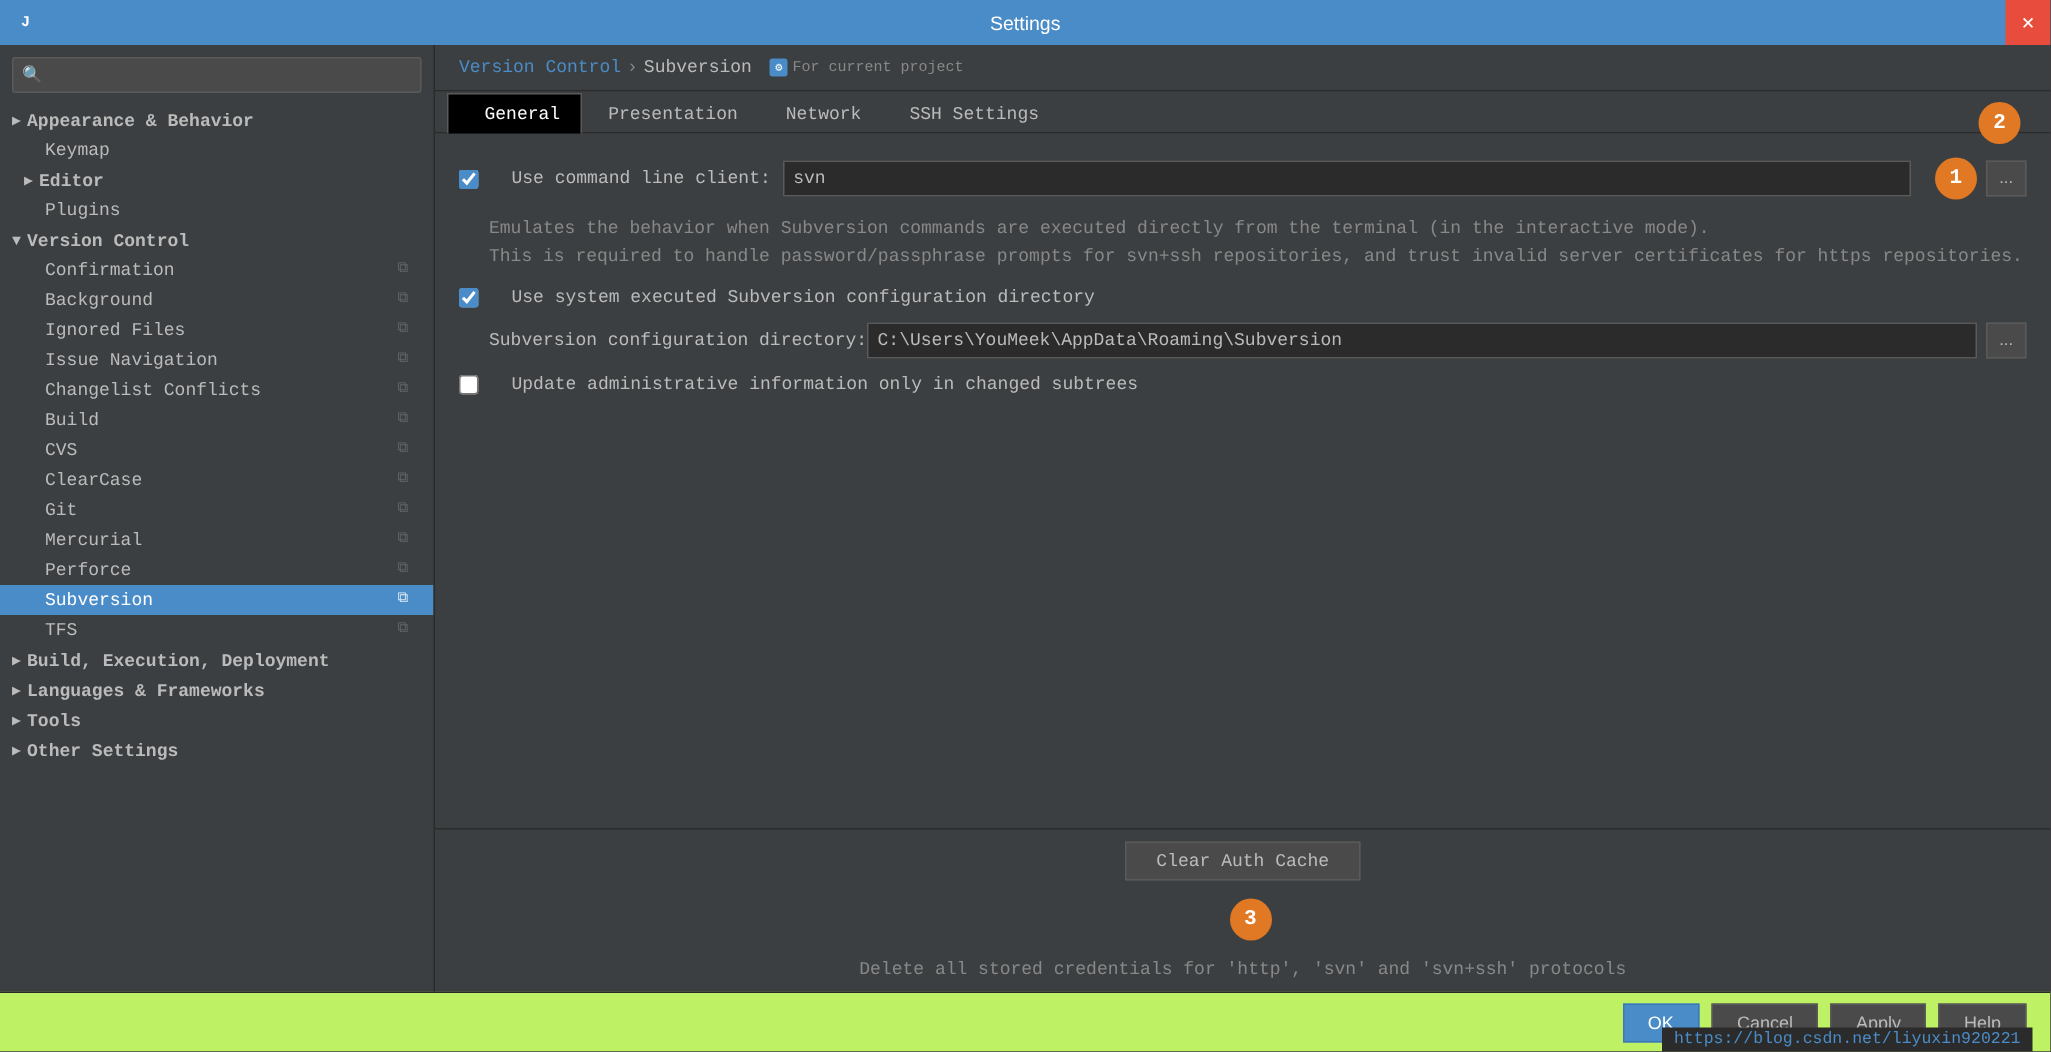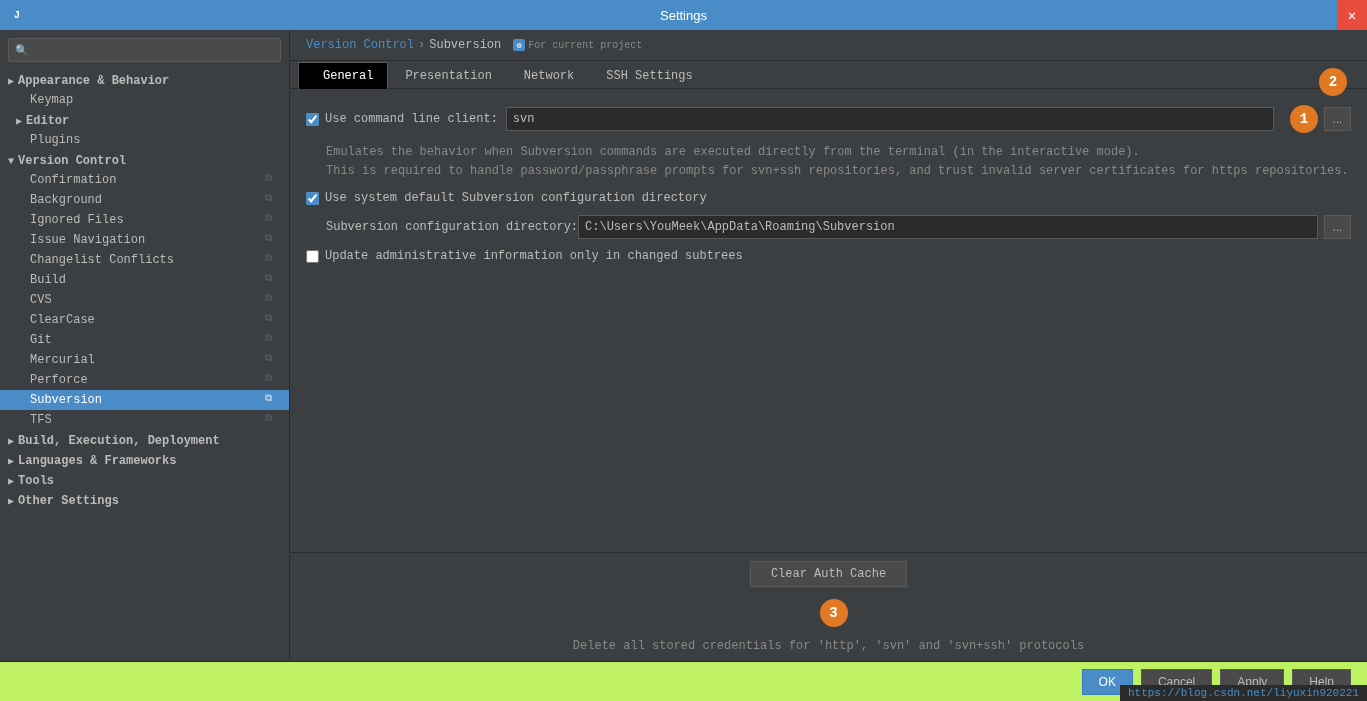--- a/index.html
+++ b/index.html
@@ -191,21 +191,21 @@
 
     .setting-row {
       display: flex;
       align-items: center;
       margin-bottom: 10px;
     }
 
     .checkbox-label {
       display: flex;
       align-items: center;
-      gap: 6px;
+      gap: 22px;
       cursor: pointer;
       font-size: 12px;
       color: #bbbbbb;
     }
     .checkbox-label input[type="checkbox"] {
       accent-color: #4a8cc7;
       width: 13px;
       height: 13px;
     }
     .text-input-label {
@@ -287,21 +287,21 @@
     .bottom-btn.primary {
       background: #4a8cc7;
       border-color: #3a7ab7;
       color: white;
     }
 
     
     .footer-url {
       position: absolute;
       bottom: 0;
-      right: 0;
+      right: 12px;
       font-size: 11px;
       color: #4a8cc7;
       padding: 2px 8px;
       background: #2b2b2b;
     }
     .clear-cache-btn {
       background: #4a4a4a;
       border: 1px solid #5a5a5a;
       color: #bbbbbb;
       height: 26px;
@@ -485,21 +485,21 @@
 
 
         <div class="description-text">
           <div>Emulates the behavior when Subversion commands are executed directly from the terminal (in the interactive mode).</div>
           <div>This is required to handle password/passphrase prompts for svn+ssh repositories, and trust invalid server certificates for https repositories.</div>
         </div>
 
         <div class="setting-row">
           <label class="checkbox-label">
             <input type="checkbox" checked="" style="">
-            <span>Use system default Subversion configuration directory</span>
+            <span>Use system executed Subversion configuration directory</span>
           </label>
         </div>
 
         <div class="setting-row" style="margin-left:20px;">
           <span class="text-input-label">Subversion configuration directory:</span>
           <input class="text-input" type="text" style="flex: 1 1 0%;" value="C:\Users\YouMeek\AppData\Roaming\Subversion">
           <button class="browse-btn" style="margin-left:6px;">...</button>
         </div>
 
         <div class="setting-row" style="margin-top:8px;">

